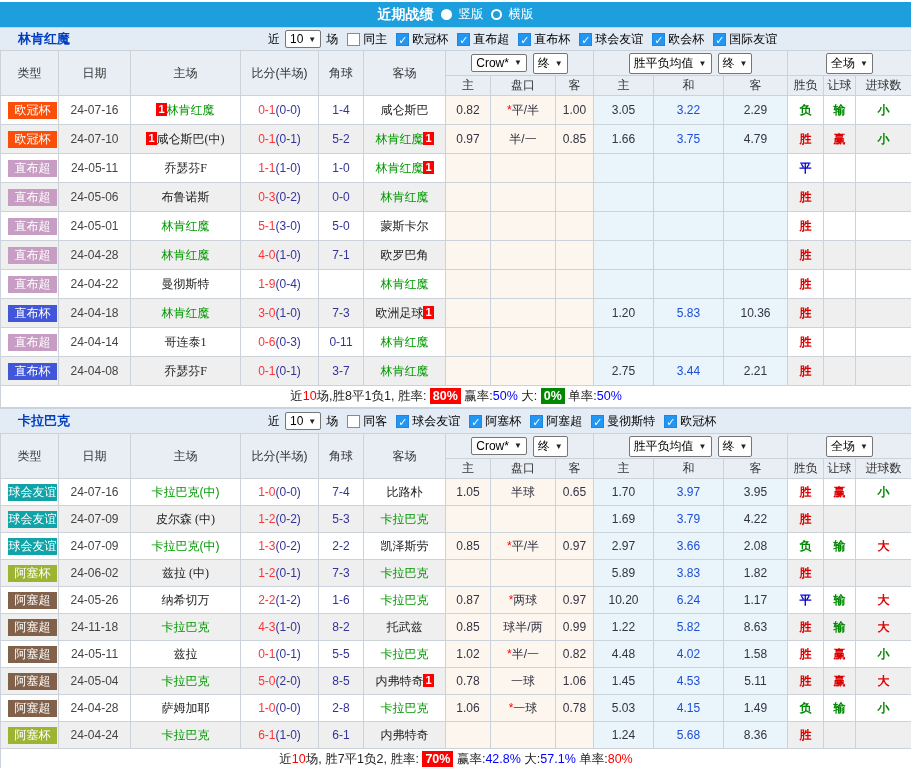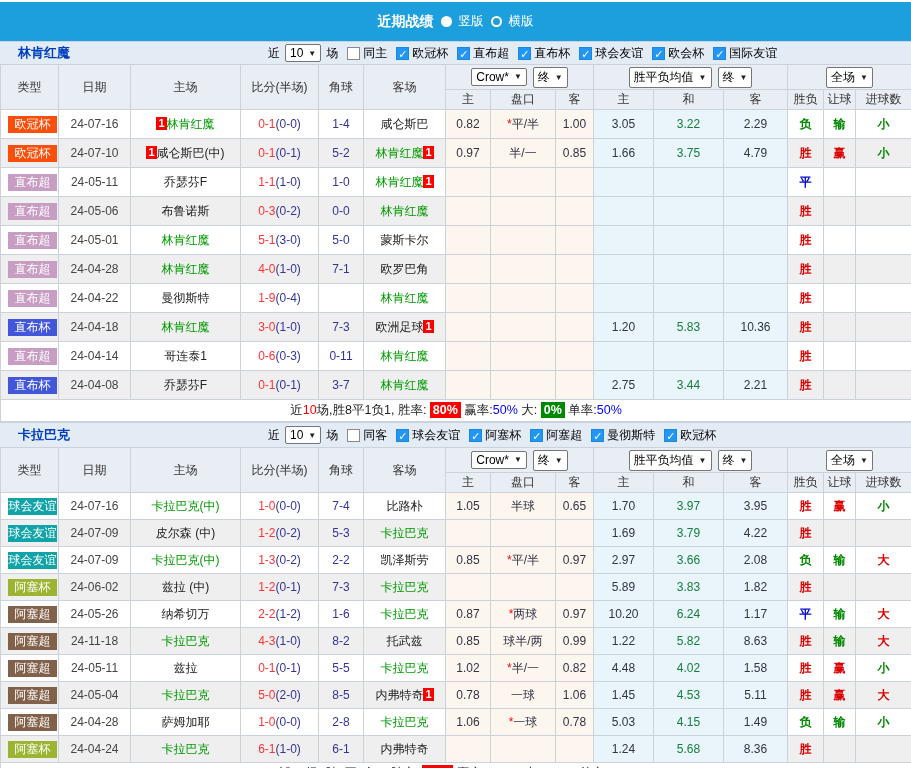--- a/index.html
+++ b/index.html
@@ -1,20 +1,20 @@
 <!DOCTYPE html>
 <html><head>
 <meta charset="utf-8">
 <style>
   html,body{margin:0;padding:0;}
   body{font-family:"Liberation Sans","DejaVu Sans",sans-serif;background:#fff;}
   .page{width:911px;height:768px;overflow:hidden;position:relative;background:#fff;}
 
   
-  .topbar{margin-top:2px;height:39px;background:#1d9fdd;color:#fff;display:flex;align-items:center;justify-content:center;gap:7px;}
+  .topbar{margin-top:2px;height:25px;background:#1d9fdd;color:#fff;display:flex;align-items:center;justify-content:center;gap:7px;}
   .topbar .title{font-weight:bold;font-size:14px;}
   .radio{display:inline-block;width:11px;height:11px;border:2px solid #fff;border-radius:50%;box-sizing:border-box;vertical-align:-1px;}
   .radio.on{background:#fff;}
   .topbar label{font-size:12.5px;}
 
   
   .team-bar{height:22px;background:#e3ebf5;border-top:1px solid #c9d4e2;display:flex;align-items:center;font-size:12px;}
   .team-bar .team-name{color:#0040c0;font-weight:bold;font-size:13px;margin-left:18px;width:250px;}
   .filter-bar{display:flex;align-items:center;gap:2px;white-space:nowrap;}
   .sec2 .team-bar{height:24px;}
@@ -29,26 +29,26 @@
   th,td{border:1px solid #ccd2da;padding:0;text-align:center;overflow:hidden;white-space:nowrap;}
   thead th{background:#e9edf4;color:#333;font-weight:normal;}
   .sel-row th{height:24px;}
   .name-row th{height:19px;}
   tbody tr{height:29px;}
   .t2 tbody tr{height:27px;}
   tbody td{background:#fff;color:#333;}
   tbody tr:nth-child(even) td.alt{background:#efefef;}
   td.cream{background:#fdf6ee;color:#333344;}
   td.lblue{background:#e9f4fb;color:#333344;}
-  td.lblue.mid{color:#15803d;}
+  td.lblue.mid{color:#1d4ed8;}
   .type-cell{padding:0;}
   .type-badge{height:calc(100% - 2px);margin:1px 1px 1px 7px;color:#fff;display:flex;align-items:center;justify-content:center;font-size:12px;}
   td.date{color:#444;}
   .grn{color:#009900;}
-  .blk{color:#222;}
+  .blk{color:#222;font-family:Liberation Serif, serif;}
   .b1{display:inline-block;background:#ff0000;color:#fff;font-size:11px;font-weight:bold;line-height:13px;padding:0 2px;vertical-align:1px;}
   .s-main{color:#ff3333;}
   .s-half{color:#333399;}
   td.corner{color:#333399;}
   .hcp{color:#3333cc;}
   .hcp .star{color:#ff0000;}
   tfoot td{height:21px;font-size:12.5px;color:#222;background:#fff;}
   tfoot .pct{color:#fff;padding:1px 3px;font-weight:bold;}
 </style>
 </head>

